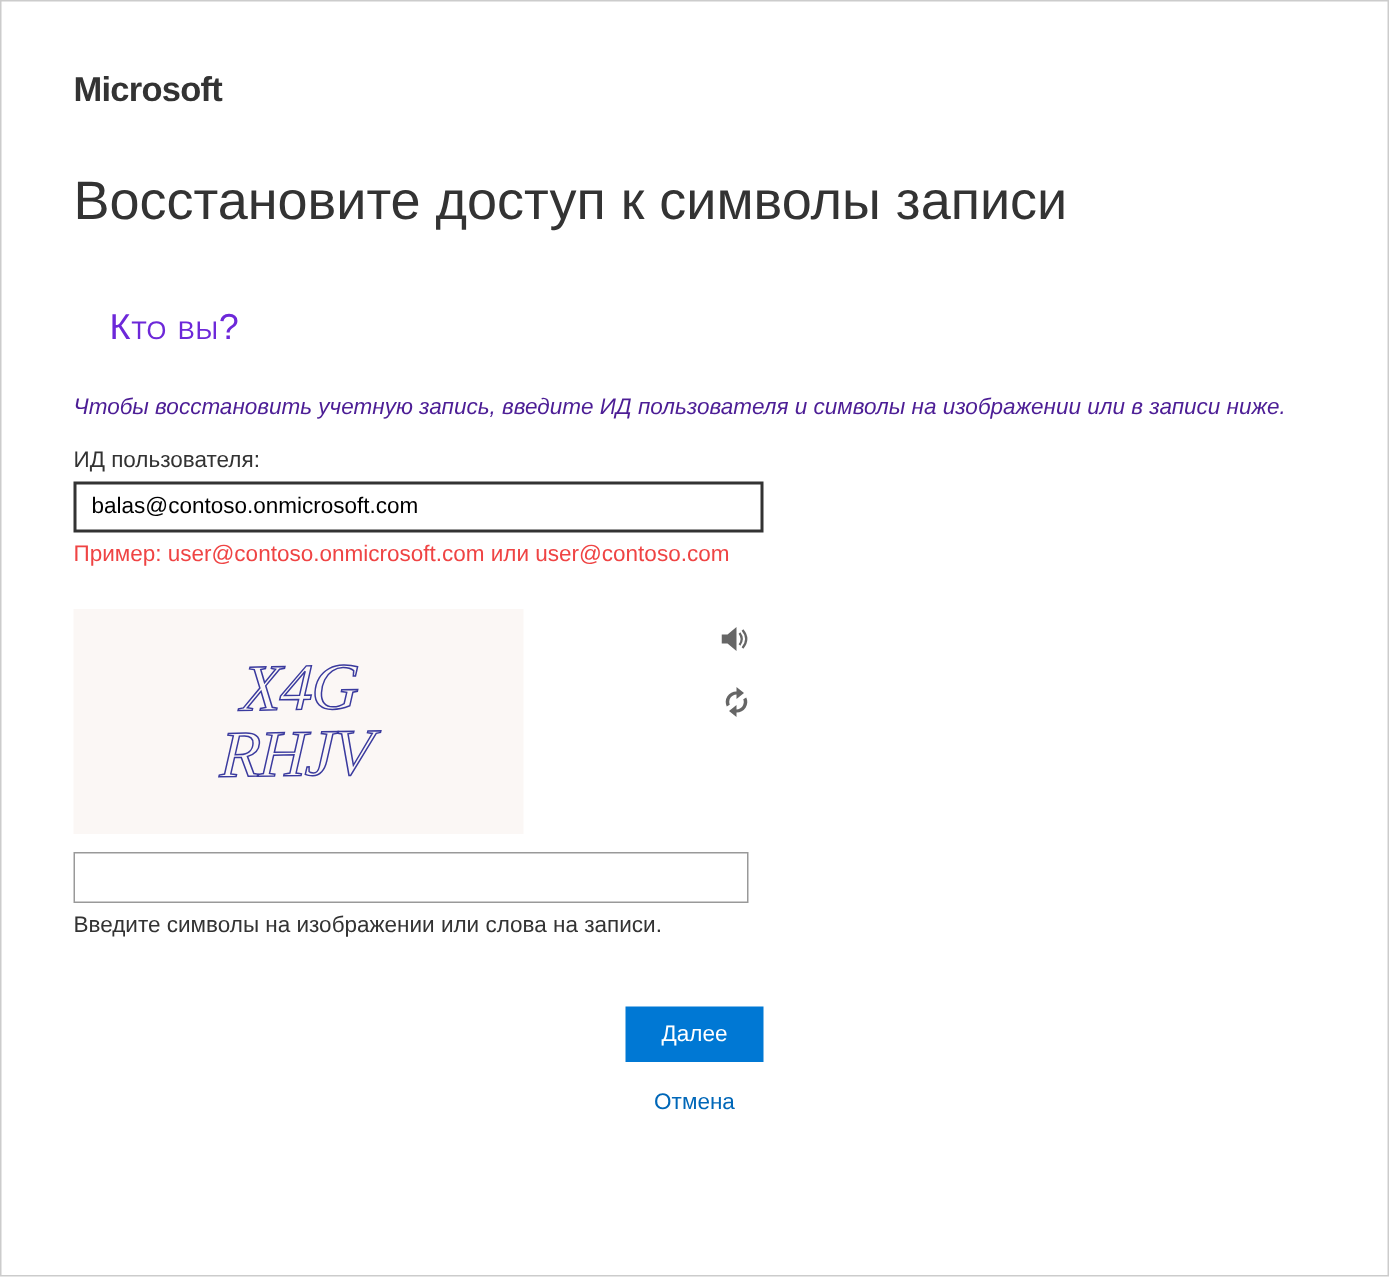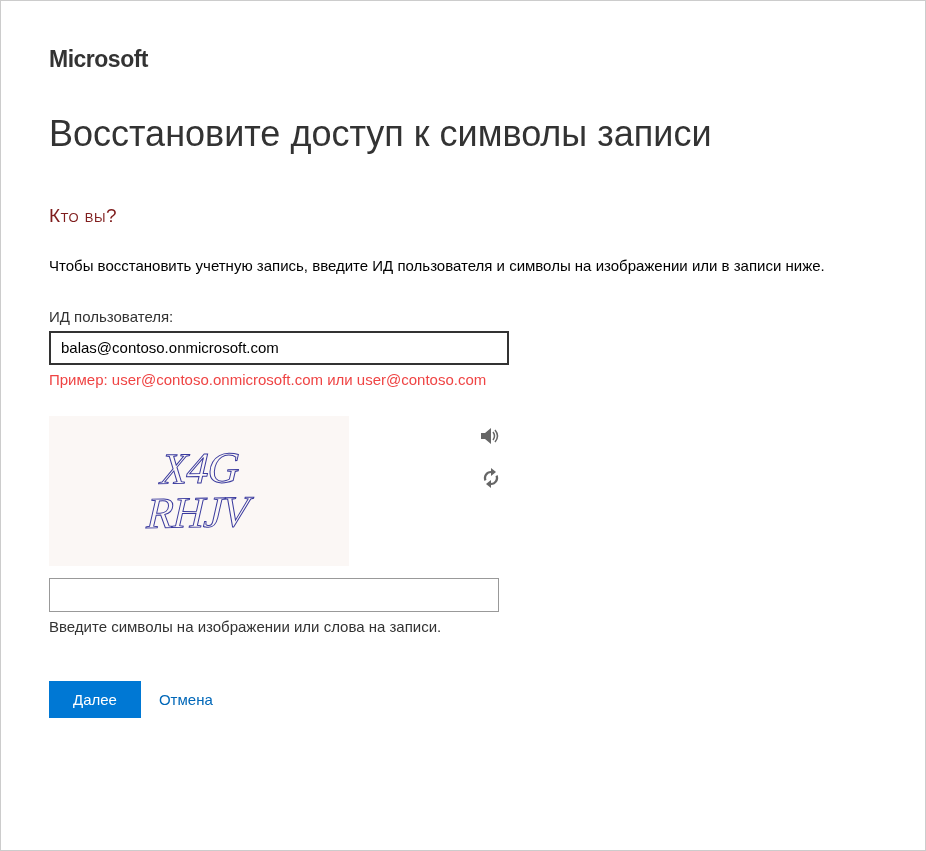--- a/index.html
+++ b/index.html
@@ -24,33 +24,35 @@
       letter-spacing: -0.5px;
     }
     .page-title {
       font-size: 36px;
       font-weight: 300;
       color: #333;
       margin-bottom: 50px;
       letter-spacing: 0px;
     }
     .sub-title {
-      font-size: 19px;
+      font-size: 24px;
       font-weight: 300;
-      color: #7f1d1d;
+      color: #6d28d9;
       margin-bottom: 28px;
       font-variant: small-caps;
       letter-spacing: 0.5px;
+      margin-left: 24px;
     }
     .instructions {
       font-size: 15px;
-      color: #000000;
+      color: #4c1d95;
       line-height: 1.5;
-      margin-bottom: 30px;
+      margin-bottom: 14px;
       max-width: 810px;
+      font-style: italic;
     }
     .field-label {
       font-size: 15px;
       color: #333;
       margin-bottom: 6px;
     }
     .text-input {
       width: 460px;
       height: 34px;
       border: 2px solid #333;
@@ -120,20 +122,21 @@
     }
     .captcha-hint {
       font-size: 15px;
       color: #333;
       margin-bottom: 46px;
     }
     .button-row {
       display: flex;
       align-items: center;
       gap: 18px;
+      flex-direction: column;
     }
     .primary-btn {
       background: #0078d4;
       color: #ffffff;
       border: none;
       padding: 10px 24px;
       font-size: 15px;
       font-family: inherit;
       cursor: pointer;
       min-width: 90px;

